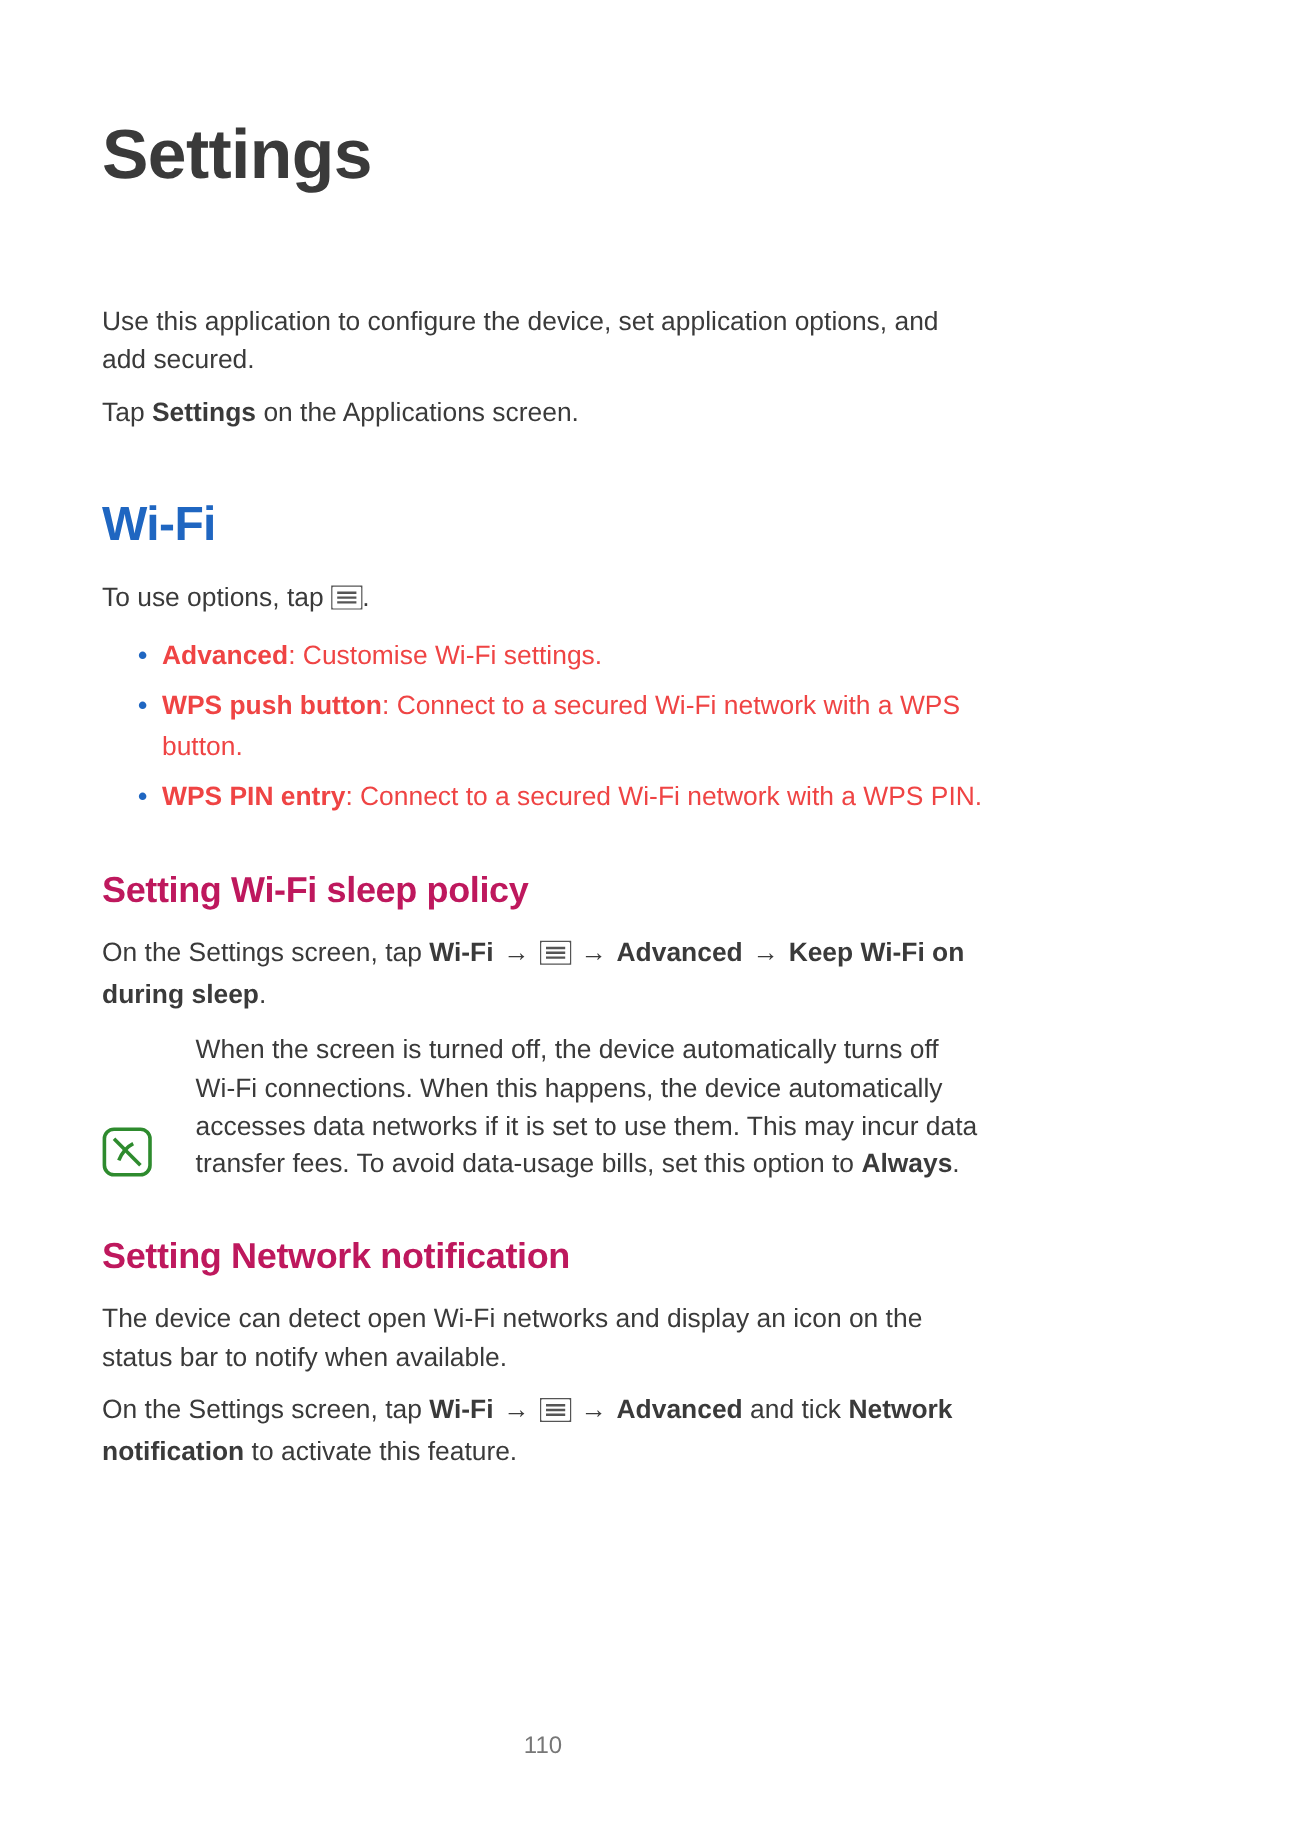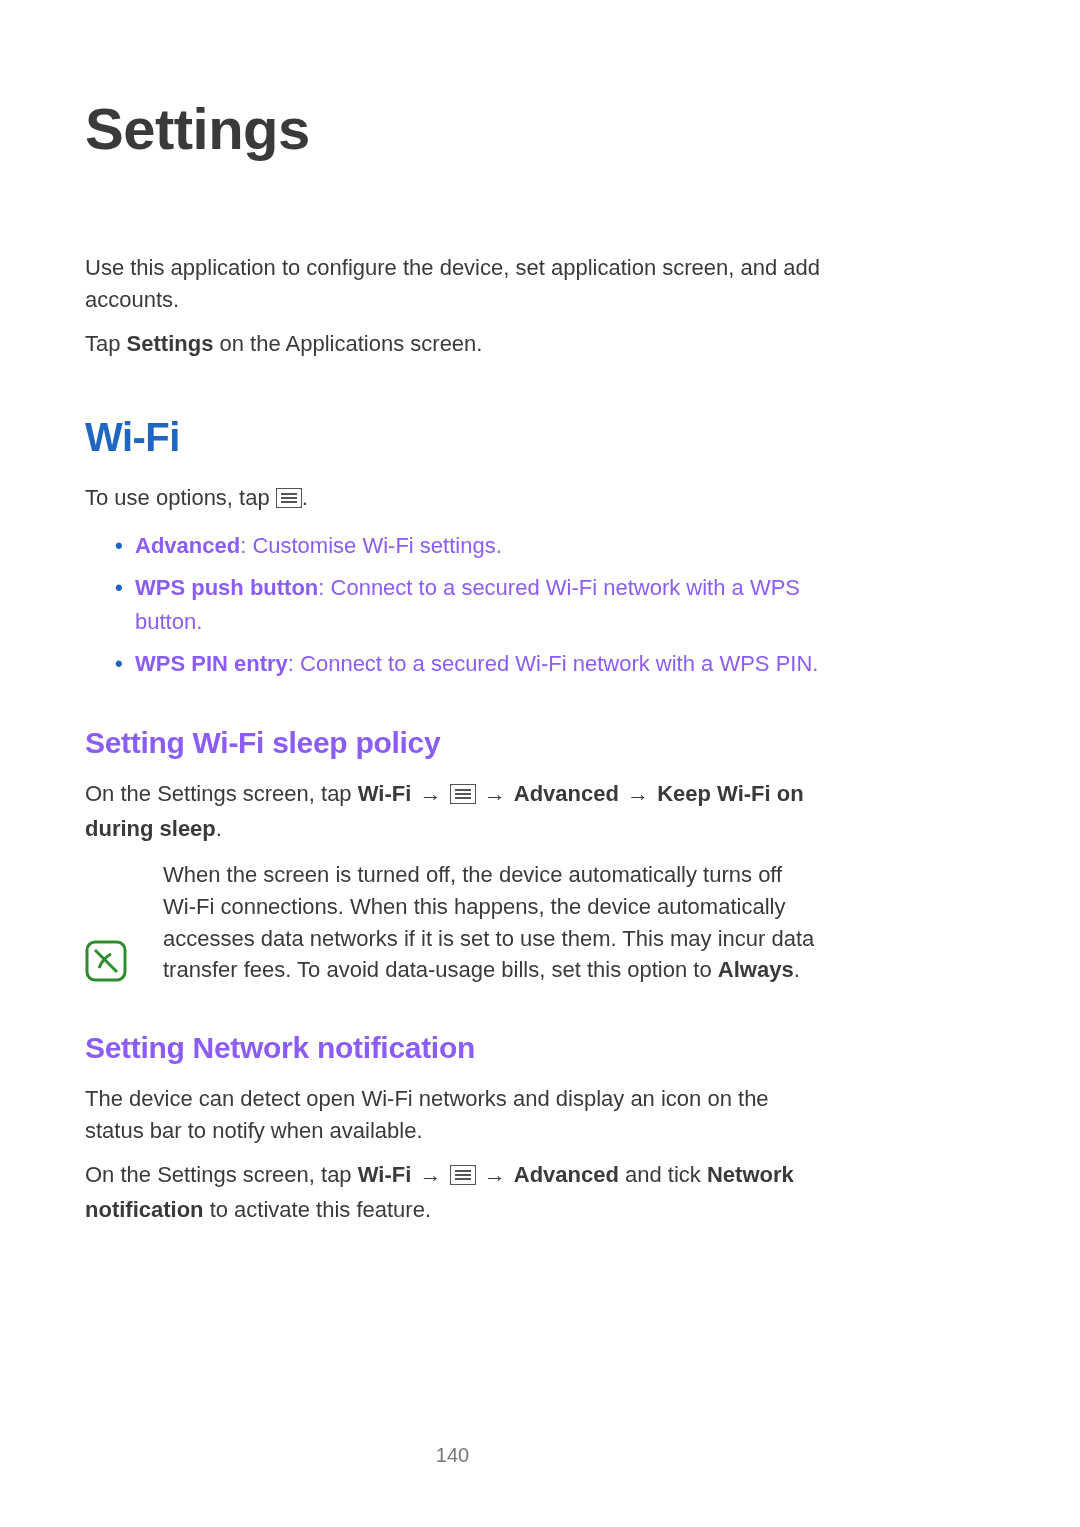--- a/index.html
+++ b/index.html
@@ -26,21 +26,21 @@
   .h2 {
     font-size: 40px;
     font-weight: 700;
     color: #1f66c1;
     margin: 0 0 22px 0;
     letter-spacing: -0.5px;
   }
   .h3 {
     font-size: 30px;
     font-weight: 700;
-    color: #8b5cf6;
+    color: #be185d;
     margin: 0 0 18px 0;
     letter-spacing: -0.3px;
   }
   .body-text {
     font-size: 22px;
     line-height: 1.45;
     color: #3a3a3a;
     margin: 0 0 12px 0;
   }
   .section {
@@ -51,21 +51,21 @@
   }
   .bold { font-weight: 700; }
   ul.bullets {
     list-style: none;
     padding: 0 0 0 30px;
     margin: 6px 0 0 0;
   }
   ul.bullets li {
     font-size: 22px;
     line-height: 1.55;
-    color: #8b5cf6;
+    color: #ef4444;
     position: relative;
     padding-left: 20px;
     margin-bottom: 8px;
   }
   ul.bullets li::before {
     content: "•";
     position: absolute;
     left: 0;
     top: 0;
     color: #1f66c1;
@@ -105,21 +105,21 @@
   }
 </style>
 </head>
 <body>
 
 <div class="page">
 
   <h1 class="page-title">Settings</h1>
 
   <div class="section">
-    <p class="body-text">Use this application to configure the device, set application screen, and add accounts.</p>
+    <p class="body-text">Use this application to configure the device, set application options, and add secured.</p>
     <p class="body-text">
       <span>Tap </span><span class="bold">Settings</span><span> on the Applications screen.</span>
     </p>
   </div>
 
   <div class="section">
     <div class="h2">Wi-Fi</div>
     <p class="body-text">
       <span>To use options, tap </span><span class="inline-icon"><svg width="26" height="20" viewBox="0 0 26 20">
             <rect x="0" y="0" width="26" height="20" rx="2" fill="none" stroke="#555" stroke-width="2"></rect>
@@ -181,14 +181,14 @@
               <line x1="5" y1="6" x2="21" y2="6" stroke="#555" stroke-width="2"></line>
               <line x1="5" y1="10" x2="21" y2="10" stroke="#555" stroke-width="2"></line>
               <line x1="5" y1="14" x2="21" y2="14" stroke="#555" stroke-width="2"></line>
             </svg></span>
         <span class="arrow">→</span>
         <span class="bold">Advanced</span><span> and tick </span><span class="bold">Network notification</span><span> to activate this feature.</span>
       </p>
     </div>
   </div>
 
-  <div class="page-number">140</div>
+  <div class="page-number">110</div>
 </div>
 
 </body></html>

